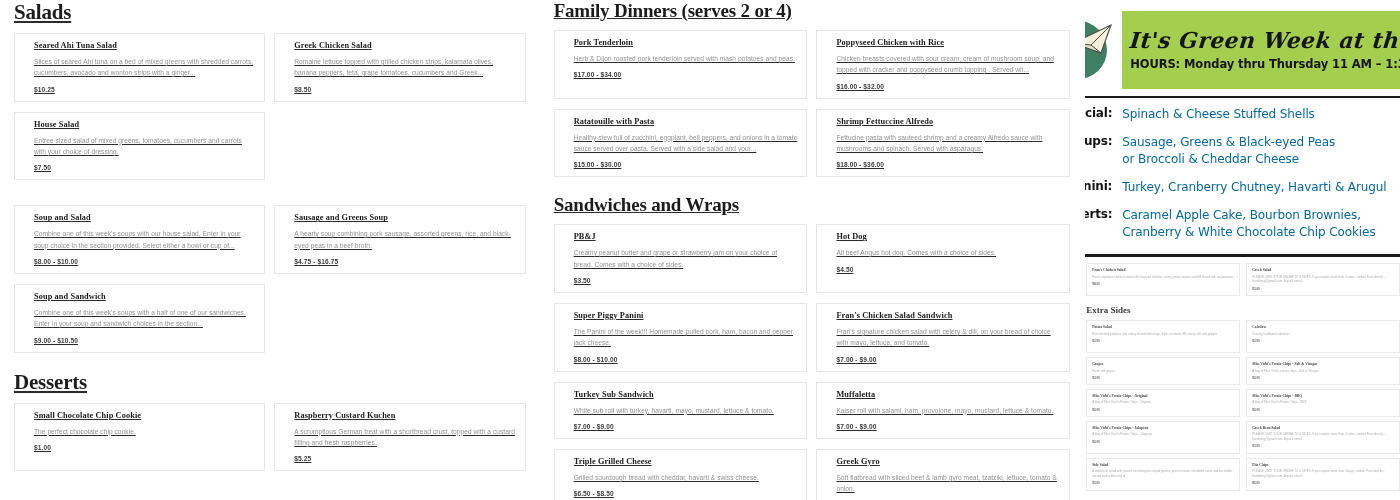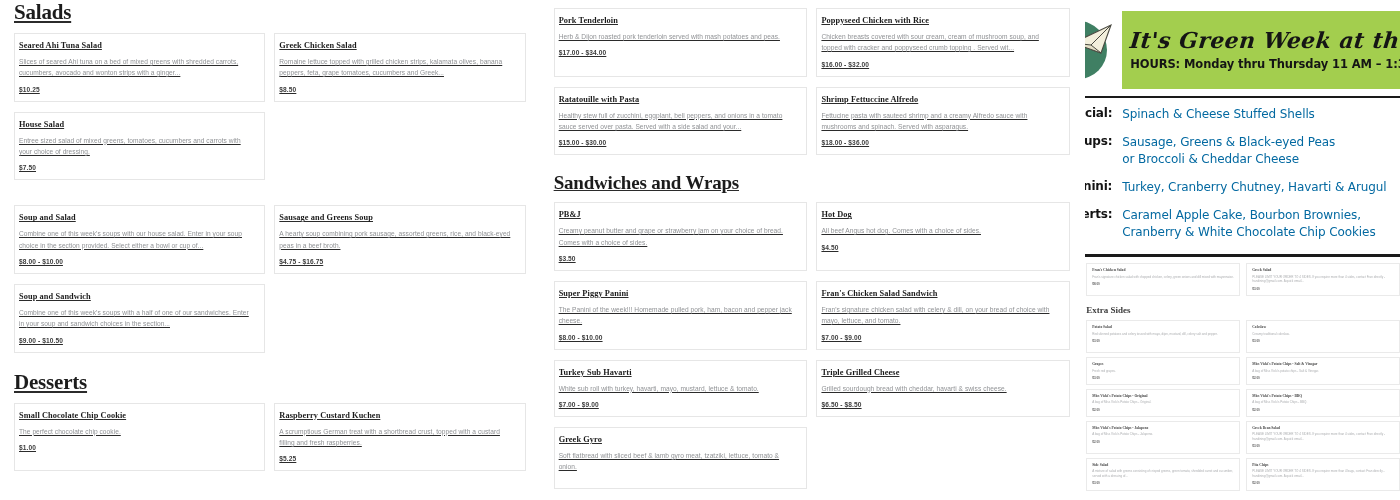--- a/index.html
+++ b/index.html
@@ -35,21 +35,21 @@
   .st-salads{padding-top:0px;padding-left:0px;}
   .cards{
     display:grid;
     grid-template-columns:1fr 1fr;
     gap:10px 9px;
   }
   .card{
     border:1px solid #e6e6e6;
     background:#fff;
     box-sizing:border-box;
-    padding:7px 9px 8px 4px;
+    padding:7px 9px 8px 19px;
     overflow:hidden;
   }
   .card-title{
     font-family:"Liberation Serif", serif;
     font-weight:700;
     font-size:8.3px;
     color:#1b1b1b;
     letter-spacing:.1px;
     margin:0 0 6px 0;
     white-space:nowrap;
@@ -254,20 +254,21 @@
         <p class="card-title">Raspberry Custard Kuchen</p>
         <p class="card-desc">A scrumptious German treat with a shortbread crust, topped with a custard filling and fresh raspberries.</p>
         <p class="card-price">$5.25</p>
       </div>
 
     </div>
   </div>
 
   <div class="menu-col col-mid">
 
+    <h2 class="section-title">Family Dinners (serves 2 or 4)</h2>
     <div class="gap-sm"></div>
     <div class="cards">
       <div class="card tall">
         <p class="card-title">Pork Tenderloin</p>
         <p class="card-desc">Herb &amp; Dijon roasted pork tenderloin served with mash potatoes and peas.</p>
         <p class="card-price">$17.00 - $34.00</p>
       </div>
       <div class="card tall">
         <p class="card-title">Poppyseed Chicken with Rice</p>
         <p class="card-desc">Chicken breasts covered with sour cream, cream of mushroom soup, and topped with cracker and poppyseed crumb topping . Served wit...</p>
@@ -303,22 +304,27 @@
         <p class="card-title">Super Piggy Panini</p>
         <p class="card-desc">The Panini of the week!!! Homemade pulled pork, ham, bacon and pepper jack cheese.</p>
         <p class="card-price">$8.00 - $10.00</p>
       </div>
       <div class="card tall">
         <p class="card-title">Fran's Chicken Salad Sandwich</p>
         <p class="card-desc">Fran's signature chicken salad with celery &amp; dill, on your bread of choice with mayo, lettuce, and tomato.</p>
         <p class="card-price">$7.00 - $9.00</p>
       </div>
       <div class="card short">
-        <p class="card-title">Turkey Sub Havarti</p>
+        <p class="card-title">Turkey Sub Sandwich</p>
         <p class="card-desc">White sub roll with turkey, havarti, mayo, mustard, lettuce &amp; tomato.</p>
+        <p class="card-price">$7.00 - $9.00</p>
+      </div>
+      <div class="card short">
+        <p class="card-title">Muffaletta</p>
+        <p class="card-desc">Kaiser roll with salami, ham, provolone, mayo, mustard, lettuce &amp; tomato.</p>
         <p class="card-price">$7.00 - $9.00</p>
       </div>
       <div class="card short">
         <p class="card-title">Triple Grilled Cheese</p>
         <p class="card-desc">Grilled sourdough bread with cheddar, havarti &amp; swiss cheese.</p>
         <p class="card-price">$6.50 - $8.50</p>
       </div>
       <div class="card short">
         <p class="card-title">Greek Gyro</p>
         <p class="card-desc">Soft flatbread with sliced beef &amp; lamb gyro meat, tzatziki, lettuce, tomato &amp; onion.</p>

